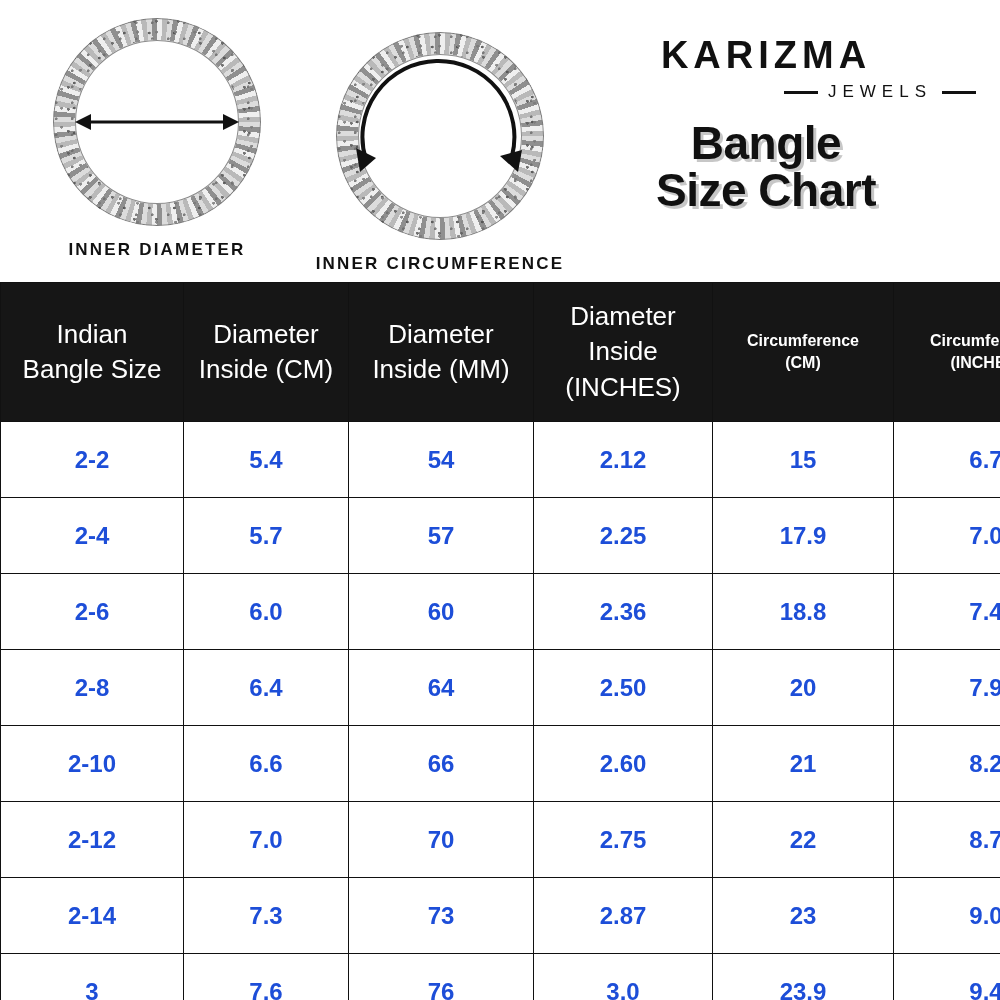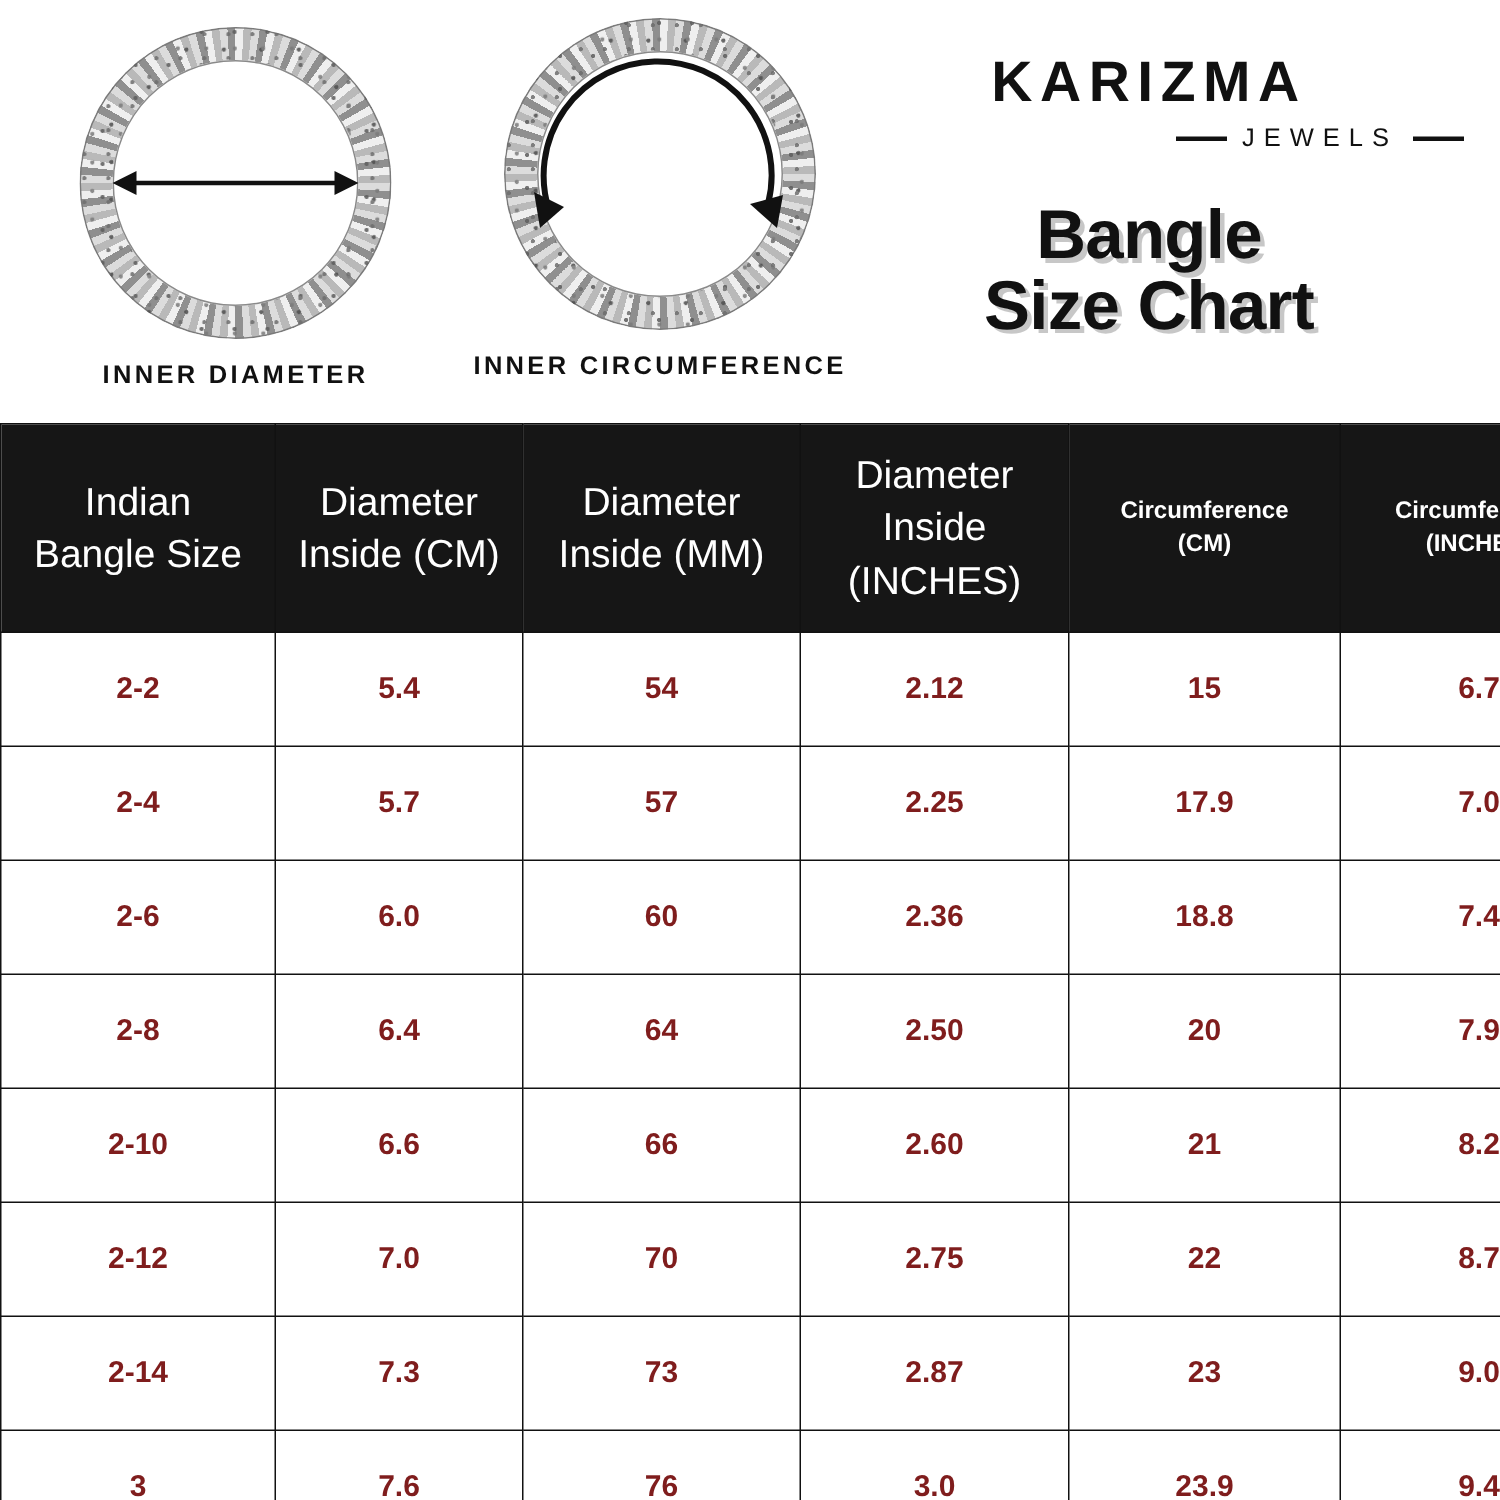--- a/index.html
+++ b/index.html
@@ -22,21 +22,21 @@
     height: 282px;
     width: 1000px;
   }
 
   .diagram {
     position: absolute;
     text-align: center;
     padding-left: 37px;
   }
   .diagram.diameter { left: 0px; top: 18px; width: 240px; }
-  .diagram.circumference { left: 258px; top: 12px; width: 290px; }
+  .diagram.circumference { left: 258px; top: 32px; width: 290px; }
 
   .ring-wrap {
     position: relative;
     margin: 0 auto;
     width: 208px;
     height: 208px;
   }
 
   .ring-outer {
     position: absolute;
@@ -117,21 +117,21 @@
     width: 34px;
     height: 3px;
     background: #111;
   }
   .brand-sub {
     font-size: 17px;
     letter-spacing: 6px;
     color: #111;
   }
   .title {
-    margin-top: 31px;
+    margin-top: 18px;
     font-size: 46px;
     font-weight: bold;
     line-height: 1.02;
     color: #111;
     letter-spacing: -0.5px;
     text-shadow: 3px 3px 0 rgba(0,0,0,0.22);
   }
   .title .line2 { display: block; }
 
   
@@ -155,22 +155,22 @@
     line-height: 1.35;
     padding: 6px 6px;
   }
   table.size-table thead th.small {
     font-size: 16px;
     font-weight: bold;
     margin-top: 24px;
   }
   table.size-table tbody td {
     background: #ffffff;
-    color: #7f1d1d;
-    font-size: 20px;
+    color: #1d4ed8;
+    font-size: 24px;
     font-weight: bold;
     height: 73px;
     margin-left: 28px;
   }
   .col-0 { width: 170px; }
   .col-1 { width: 152px; }
   .col-2 { width: 172px; }
   .col-3 { width: 166px; }
   .col-4 { width: 168px; }
   .col-5 { width: 172px; }

